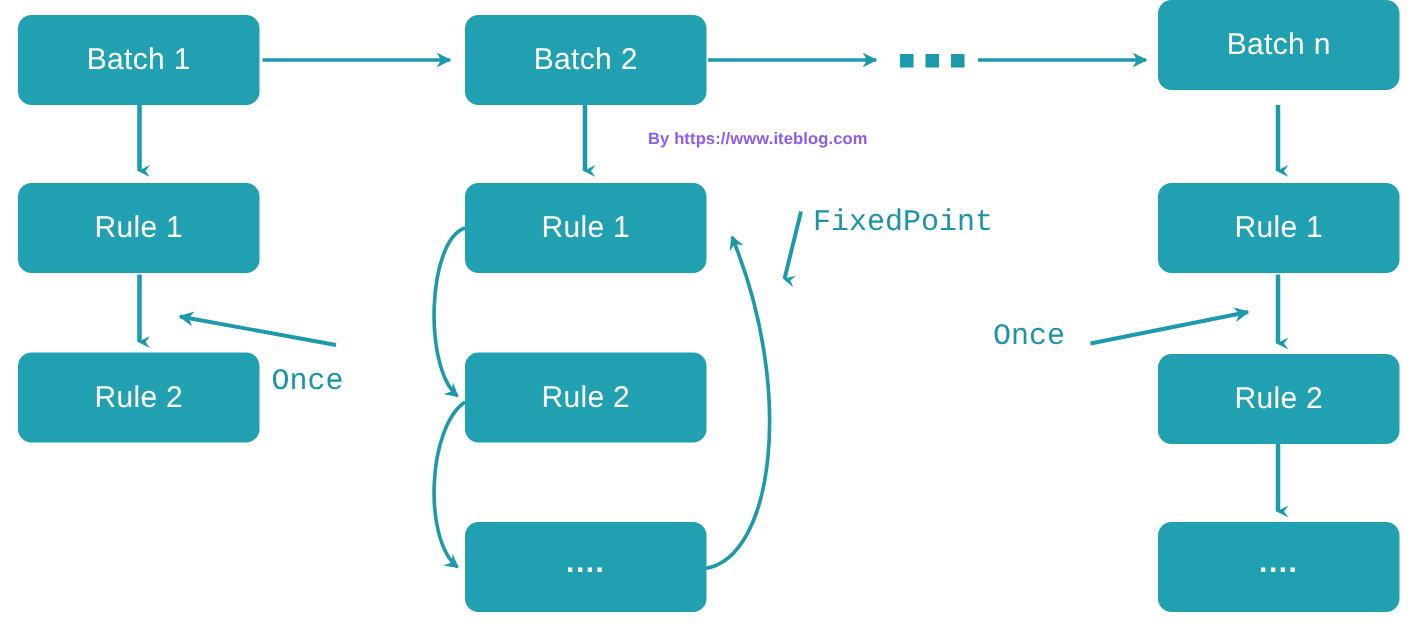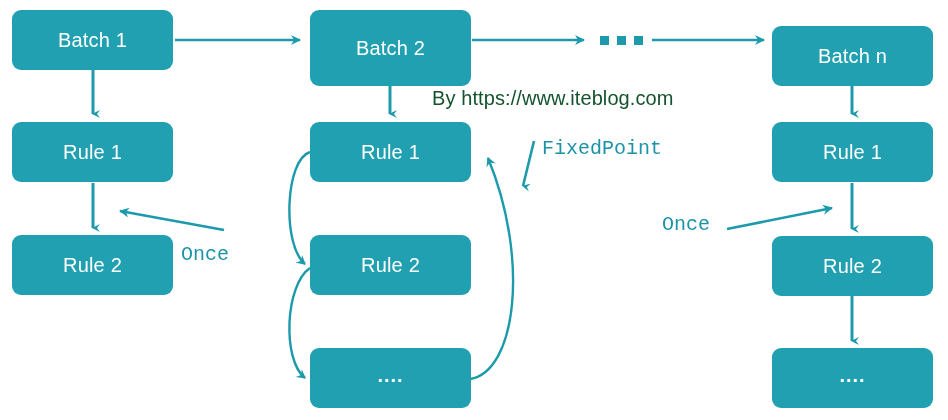--- a/index.html
+++ b/index.html
@@ -35,23 +35,23 @@
   }
   .edge-label {
     position: absolute;
     color: #1C94A8;
     font-size: 20px;
     white-space: nowrap;
     font-family: Liberation Mono, monospace;
   }
   .watermark {
     position: absolute;
-    color: #14532d;
-    font-size: 20px;
-    font-weight: 400;
+    color: #8b5cf6;
+    font-size: 11px;
+    font-weight: 700;
     white-space: nowrap;
     letter-spacing: 0.1px;
   }
   svg.overlay {
     position: absolute;
     left: 0;
     top: 0;
     width: 948px;
     height: 420px;
     pointer-events: none;
@@ -116,27 +116,27 @@
     <span class="ell-dot" style="left:600px;top:36px;"></span>
     <span class="ell-dot" style="left:617px;top:36px;"></span>
     <span class="ell-dot" style="left:634px;top:36px;"></span>
   </div>
 
   <div class="node" style="left:12px;top:10px;width:161px;height:60px;">Batch 1</div>
   <div class="node" style="left:12px;top:122px;width:161px;height:60px;">Rule 1</div>
   <div class="node" style="left:12px;top:235px;width:161px;height:60px;">Rule 2</div>
   <div class="edge-label" style="left:181px;top:243px;">Once</div>
 
-  <div class="node" style="left:310px;top:10px;width:161px;height:76px;">Batch 2</div>
+  <div class="node" style="left:310px;top:10px;width:161px;height:60px;">Batch 2</div>
   <div class="node" style="left:310px;top:122px;width:161px;height:60px;">Rule 1</div>
   <div class="node" style="left:310px;top:235px;width:161px;height:60px;">Rule 2</div>
   <div class="node dots" style="left:310px;top:348px;width:161px;height:60px;">....</div>
   <div class="edge-label" style="left:542px;top:137px;">FixedPoint</div>
 
-  <div class="node" style="left:772px;top:26px;width:161px;height:60px;">Batch n</div>
+  <div class="node" style="left:772px;top:0;width:161px;height:60px;">Batch n</div>
   <div class="node" style="left:772px;top:122px;width:161px;height:60px;">Rule 1</div>
   <div class="node" style="left:772px;top:236px;width:161px;height:60px;">Rule 2</div>
   <div class="node dots" style="left:772px;top:348px;width:161px;height:60px;">....</div>
   <div class="edge-label" style="left:662px;top:213px;">Once</div>
 
   <div class="watermark" style="left:432px;top:87px;">By https://www.iteblog.com</div>
 
 </div>
 
 </body></html>

